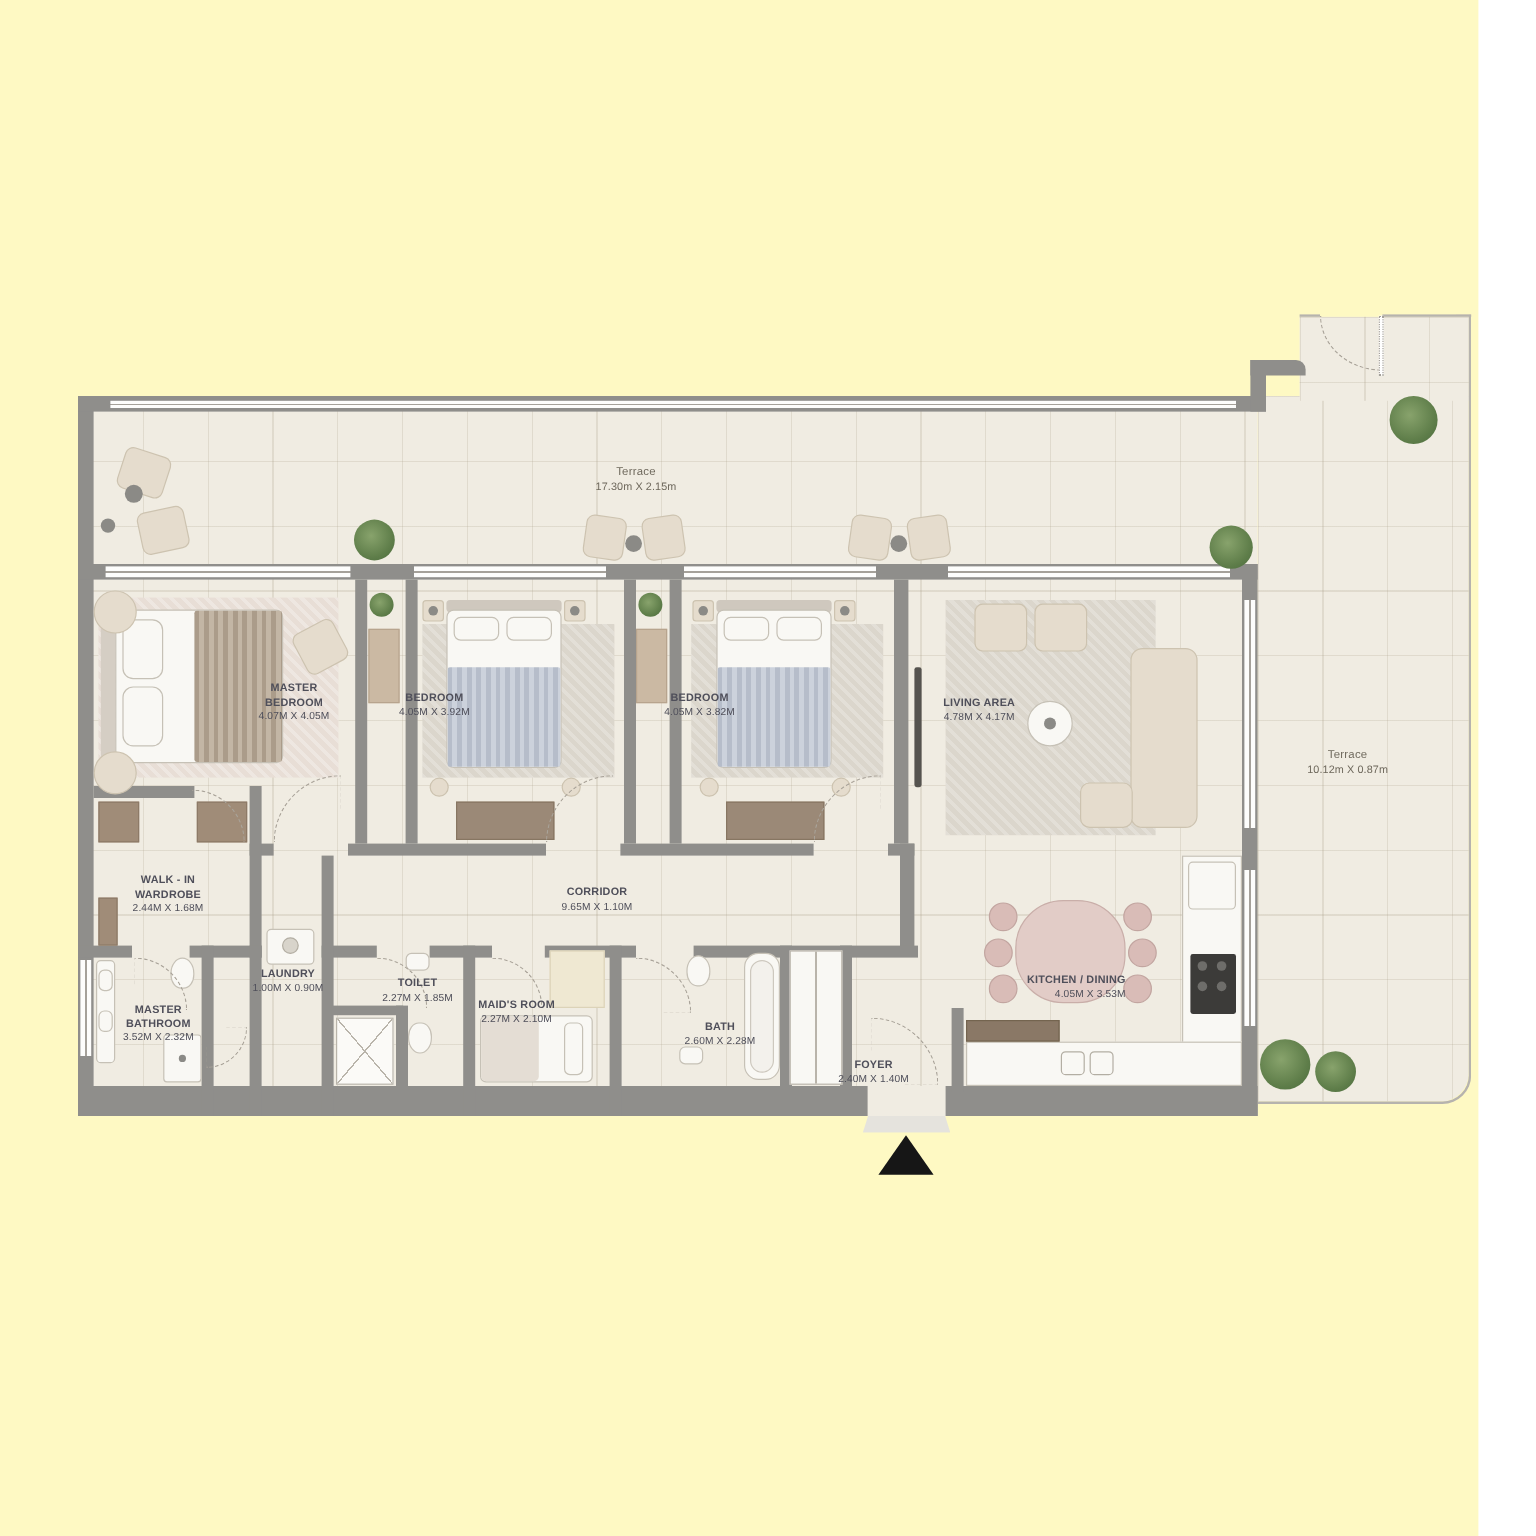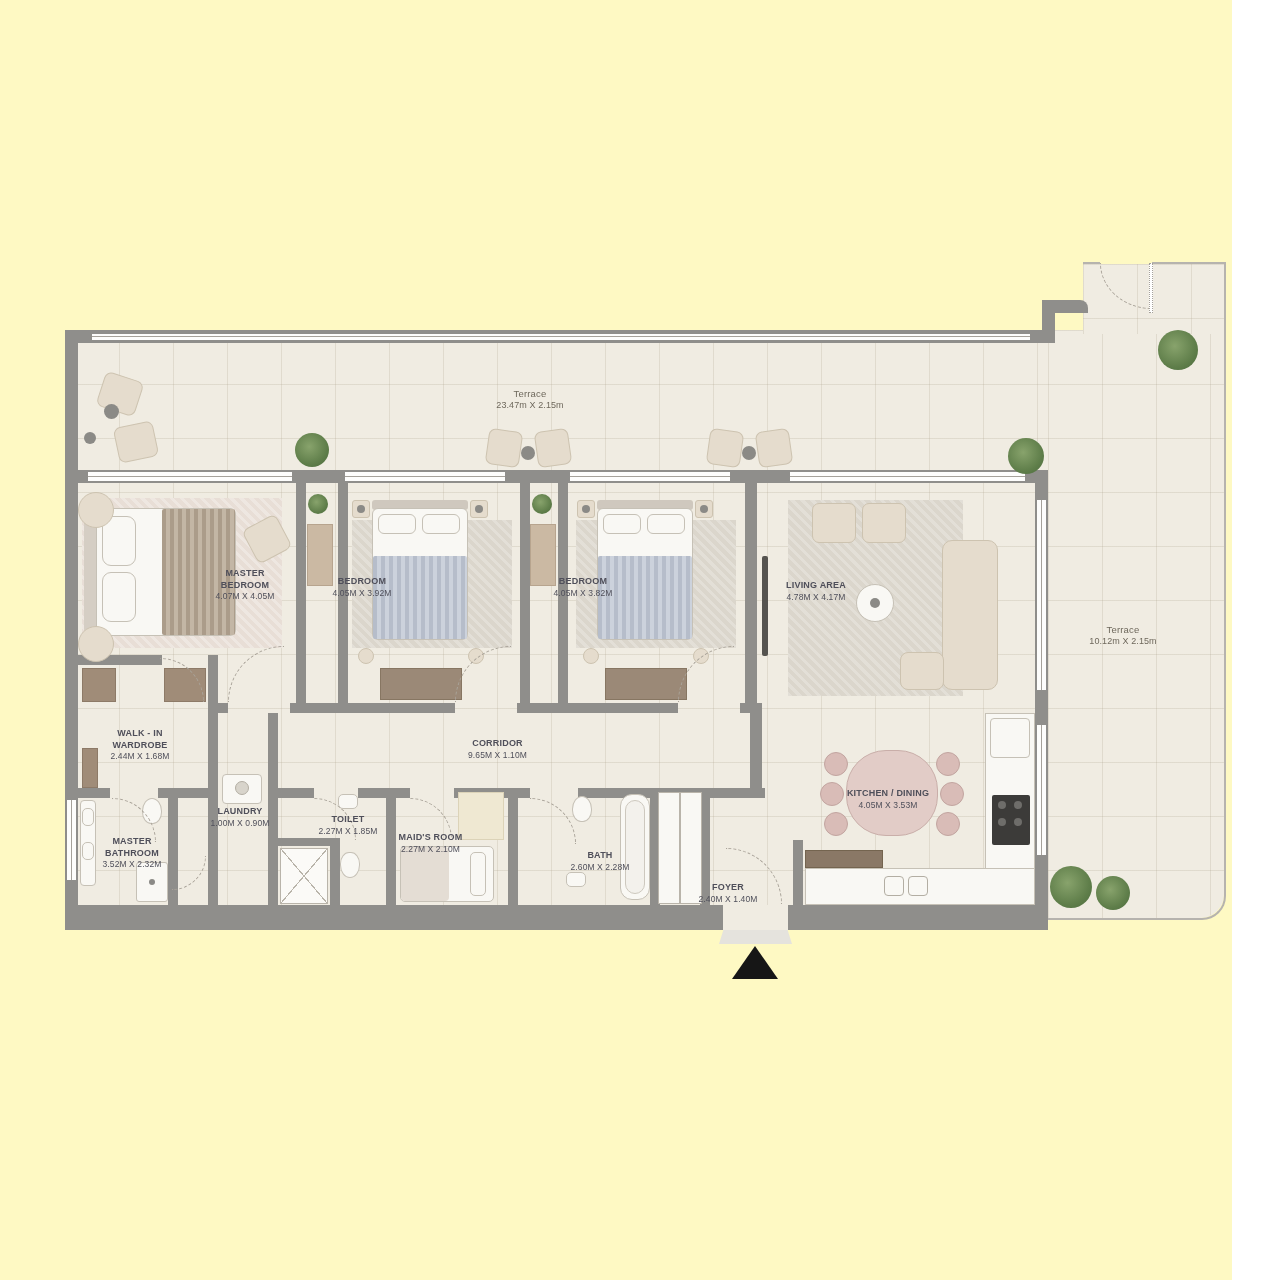--- a/index.html
+++ b/index.html
@@ -225,41 +225,41 @@
   <div class="arc" style="left:160px;top:658px;width:44px;height:44px;transform:rotate(90deg);"></div>
   <div class="arc" style="left:112px;top:798px;width:44px;height:44px;transform:rotate(90deg);"></div>
   <div class="arc" style="left:314px;top:798px;width:42px;height:42px;transform:rotate(90deg);"></div>
   <div class="arc" style="left:410px;top:798px;width:42px;height:42px;transform:rotate(90deg);"></div>
   <div class="arc" style="left:530px;top:798px;width:46px;height:46px;transform:rotate(90deg);"></div>
   <div class="arc" style="left:172px;top:856px;width:34px;height:34px;transform:rotate(180deg);"></div>
   <div class="arc" style="left:726px;top:848px;width:56px;height:56px;transform:rotate(90deg);"></div>
 
   <div class="lbl terr" style="left:455px;top:388px;width:150px;">
     <span class="nm">Terrace</span>
-    <span class="dm">23.47m X 2.15m</span>
+    <span class="dm">17.30m X 2.15m</span>
   </div>
   <div class="lbl" style="left:210px;top:568px;width:70px;">
     <span class="nm">MASTER BEDROOM</span>
     <span class="dm">4.07m X 4.05m</span>
   </div>
   <div class="lbl" style="left:317px;top:576px;width:90px;">
     <span class="nm">BEDROOM</span>
     <span class="dm">4.05m X 3.92m</span>
   </div>
   <div class="lbl" style="left:538px;top:576px;width:90px;">
     <span class="nm">BEDROOM</span>
     <span class="dm">4.05m X 3.82m</span>
   </div>
   <div class="lbl" style="left:771px;top:580px;width:90px;">
     <span class="nm">LIVING AREA</span>
     <span class="dm">4.78m X 4.17m</span>
   </div>
   <div class="lbl terr" style="left:1058px;top:624px;width:130px;">
     <span class="nm">Terrace</span>
-    <span class="dm">10.12m X 2.15m</span>
+    <span class="dm">10.12m X 0.87m</span>
   </div>
   <div class="lbl" style="left:105px;top:728px;width:70px;">
     <span class="nm">WALK - IN WARDROBE</span>
     <span class="dm">2.44m X 1.68m</span>
   </div>
   <div class="lbl" style="left:450px;top:738px;width:95px;">
     <span class="nm">CORRIDOR</span>
     <span class="dm">9.65m X 1.10m</span>
   </div>
   <div class="lbl" style="left:99px;top:836px;width:66px;">
@@ -275,21 +275,21 @@
     <span class="dm">2.27m X 1.85m</span>
   </div>
   <div class="lbl" style="left:388px;top:832px;width:85px;">
     <span class="nm">MAID'S ROOM</span>
     <span class="dm">2.27m X 2.10m</span>
   </div>
   <div class="lbl" style="left:560px;top:850px;width:80px;">
     <span class="nm">BATH</span>
     <span class="dm">2.60m X 2.28m</span>
   </div>
-  <div class="lbl" style="left:838px;top:788px;width:100px;">
+  <div class="lbl" style="left:838px;top:811px;width:100px;text-align:right;">
     <span class="nm">KITCHEN / DINING</span>
     <span class="dm">4.05m X 3.53m</span>
   </div>
   <div class="lbl" style="left:692px;top:882px;width:72px;">
     <span class="nm">FOYER</span>
     <span class="dm">2.40m X 1.40m</span>
   </div>
 
   <div style="left:719px;top:930px;width:73px;height:14px;background:#e5e3dd;clip-path:polygon(6% 0,94% 0,100% 100%,0 100%);"></div>
   <div class="tri" style="left:732px;top:946px;"></div>

